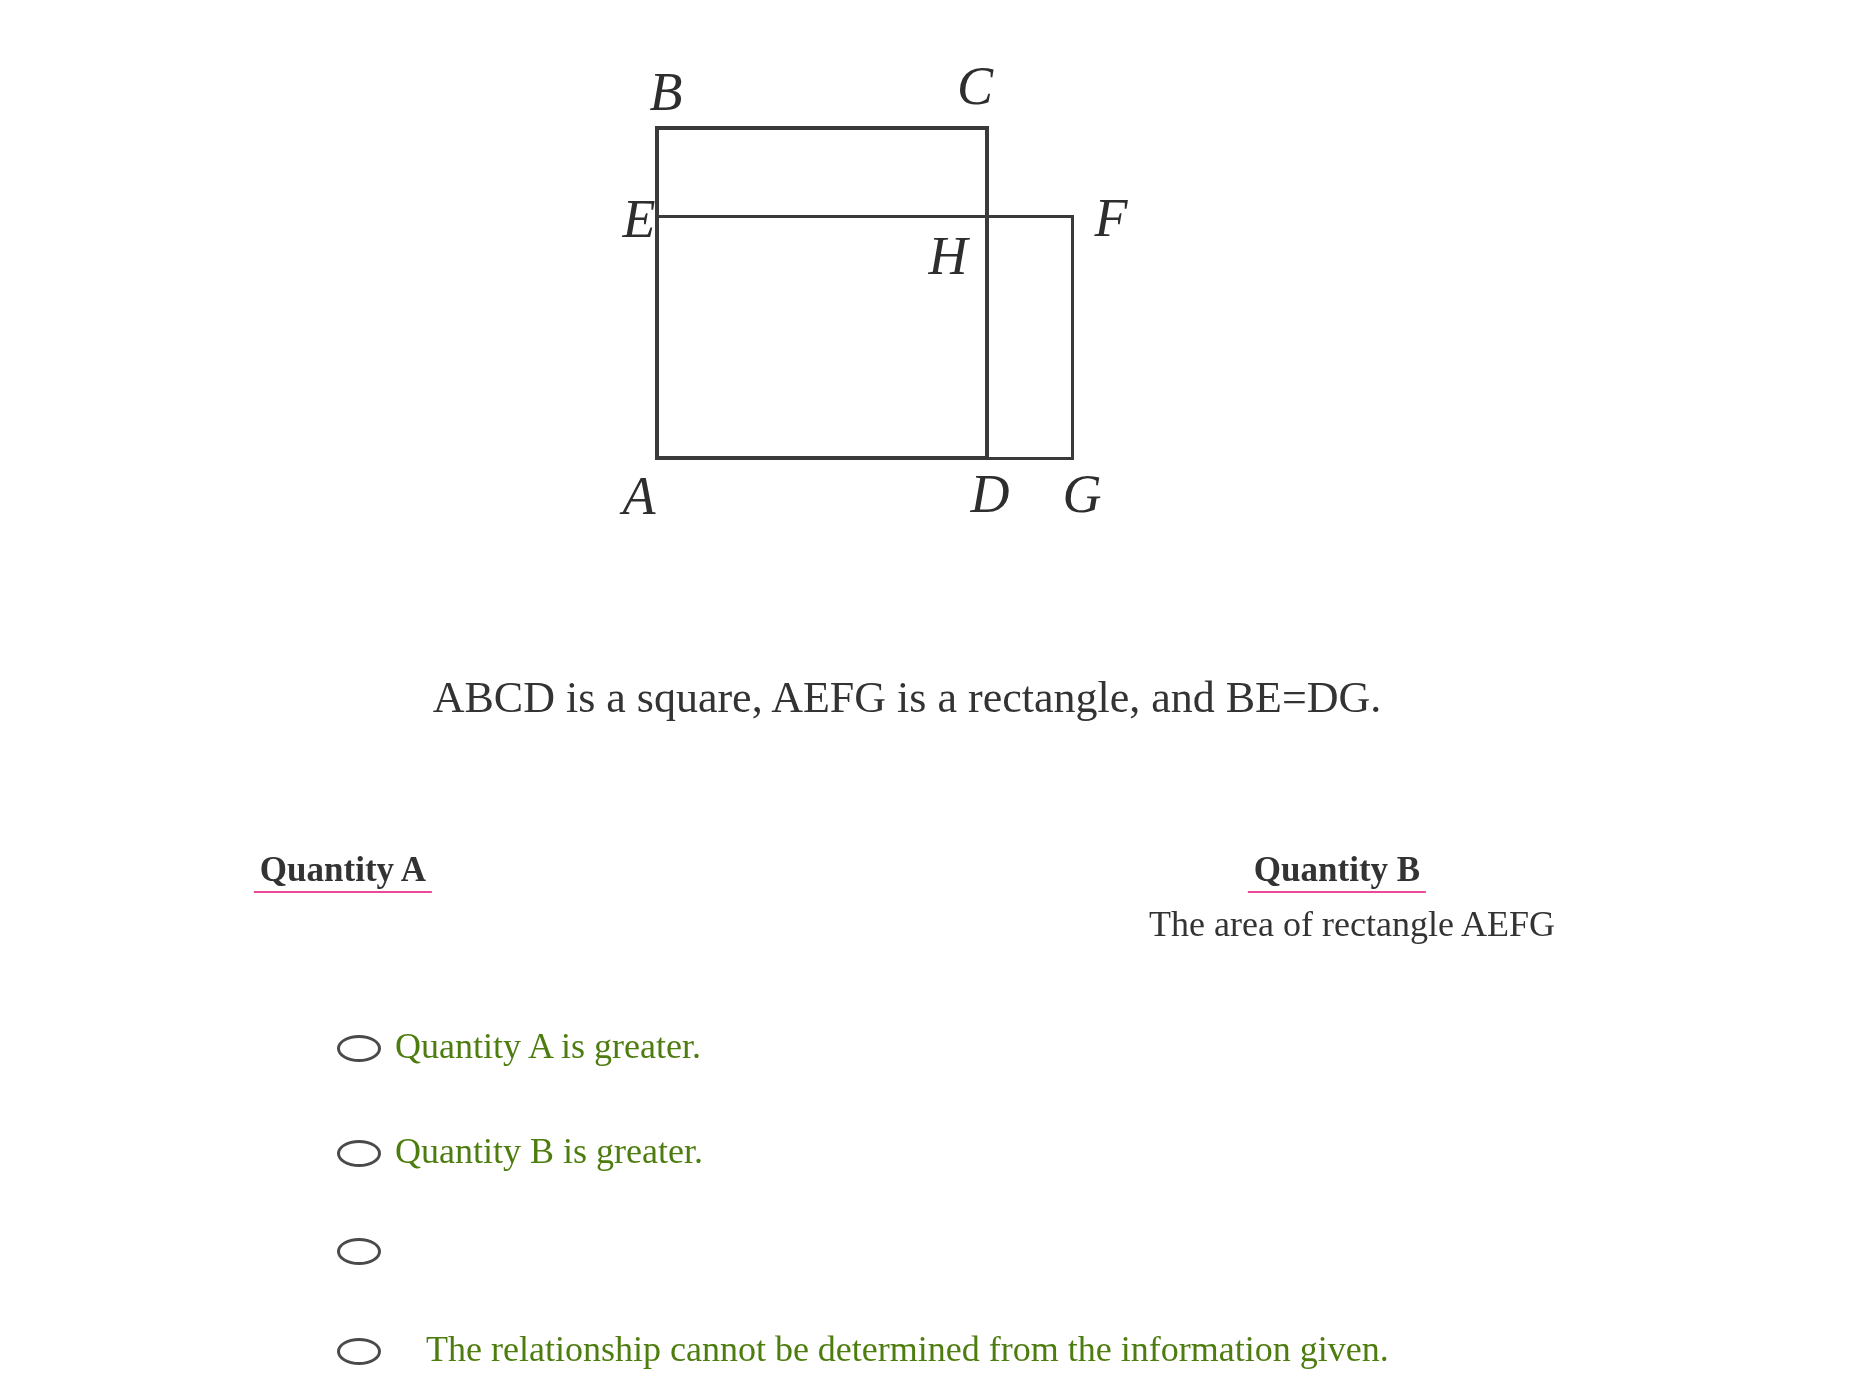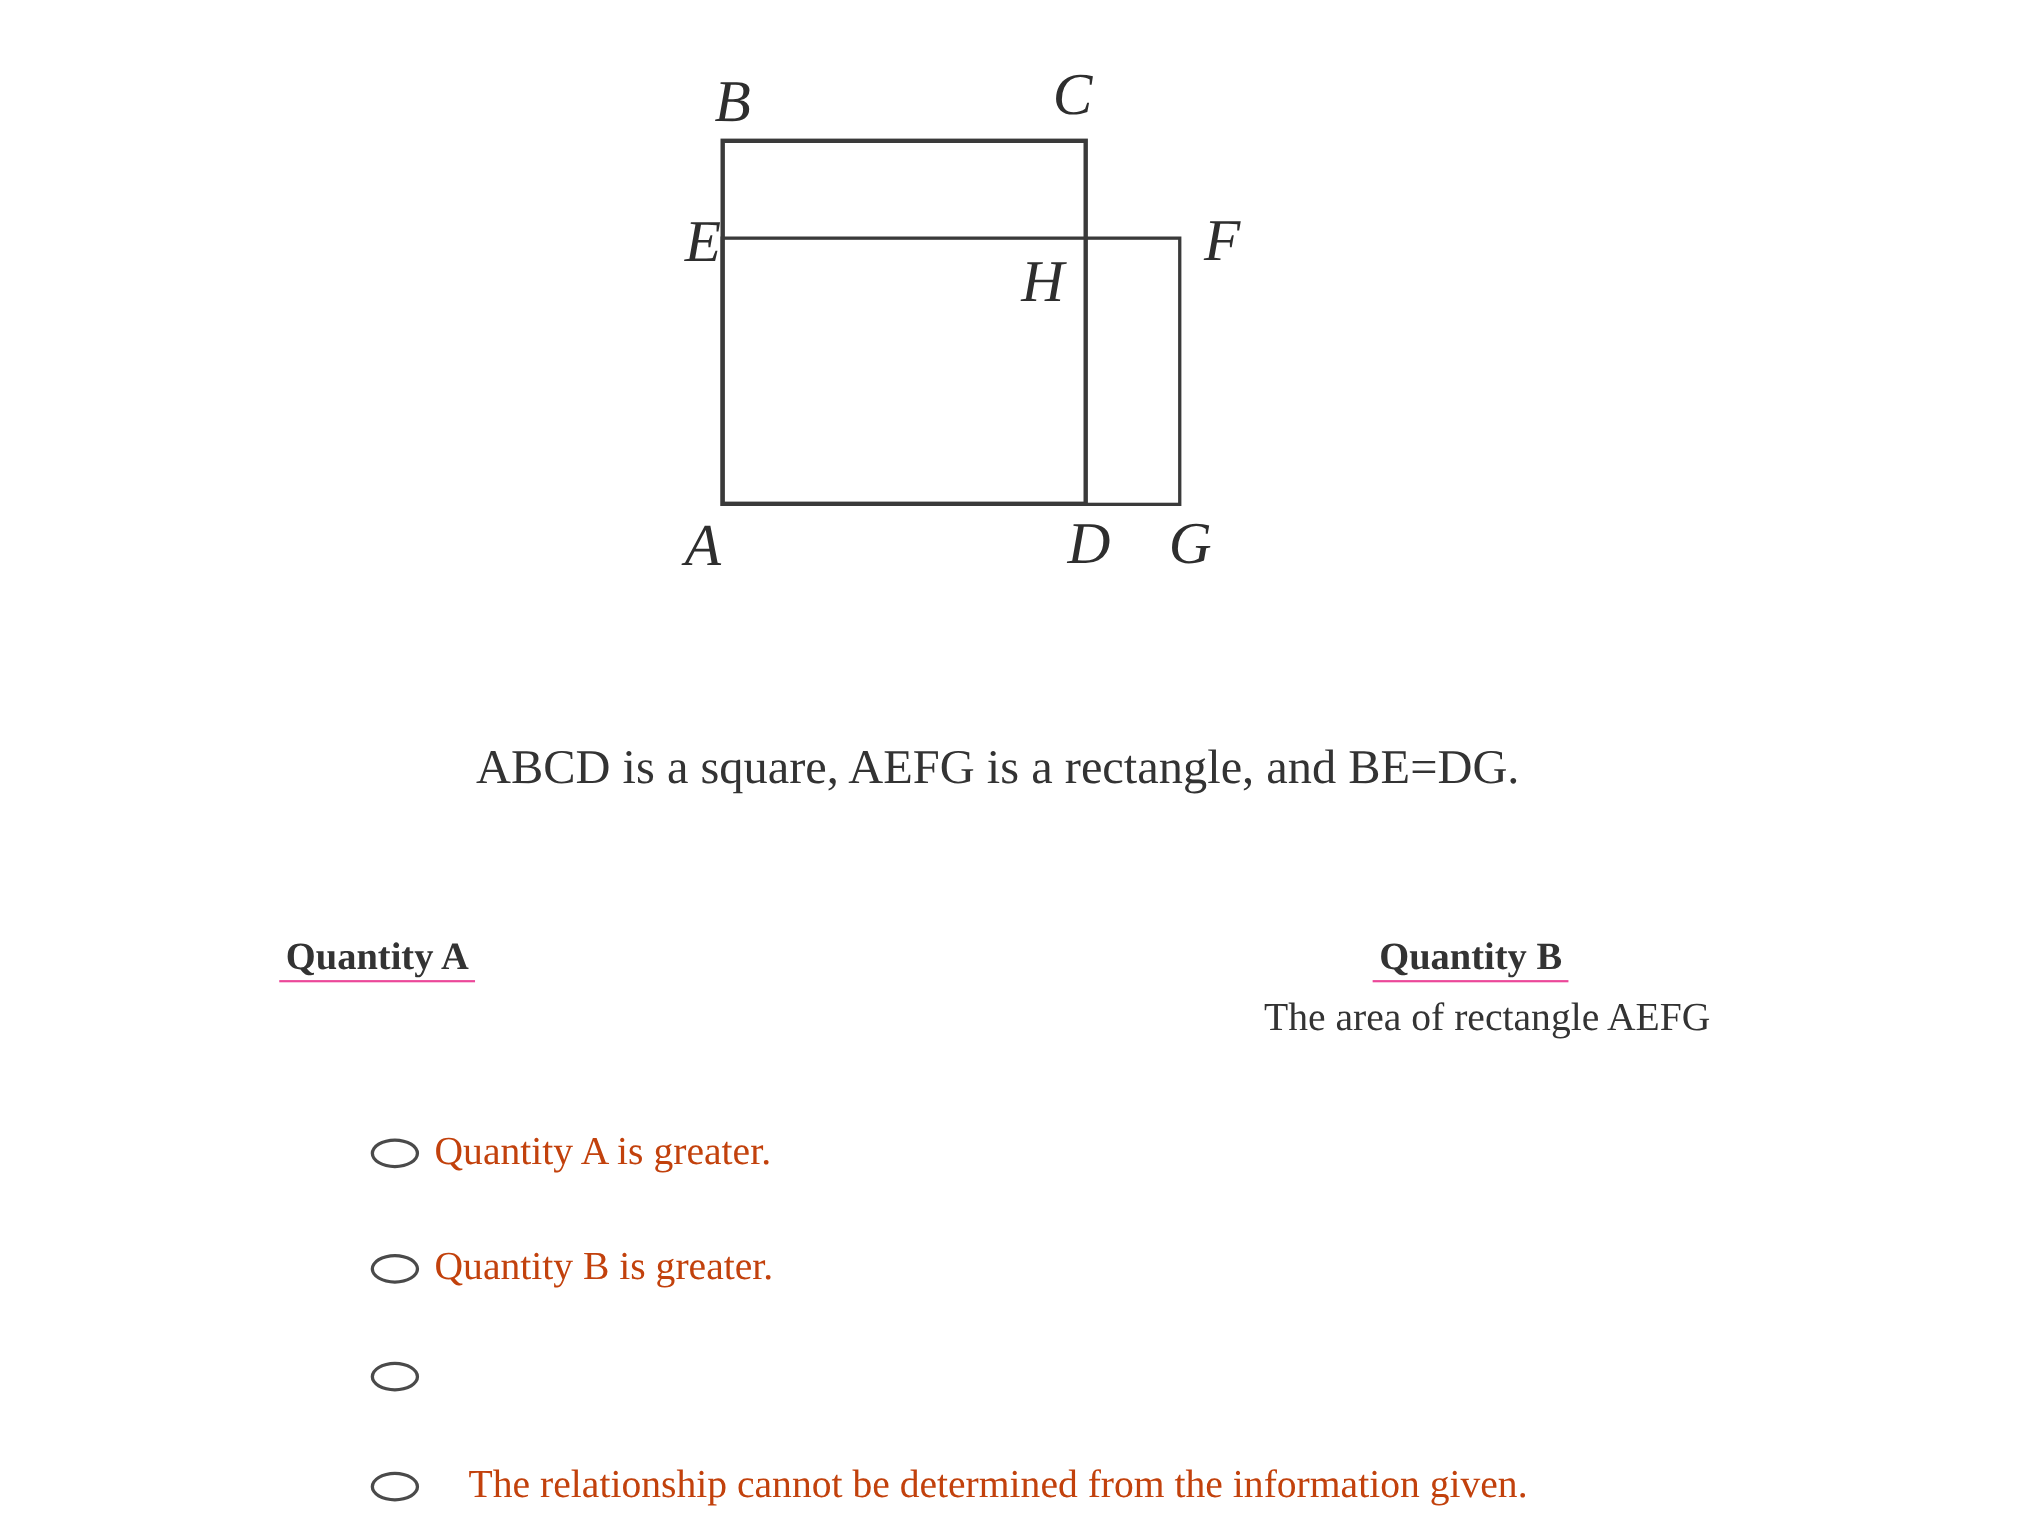--- a/index.html
+++ b/index.html
@@ -103,21 +103,21 @@
     width: 44px;
     height: 27px;
     border: 3px solid #4a4a4a;
     border-radius: 50%;
     background: #ffffff;
     flex: 0 0 auto;
   }
   .option-label {
     font-size: 36px;
     white-space: nowrap;
-    color: #c2410c;
+    color: #4d7c0f;
     line-height: 1;
     padding-bottom: 4px;
   }
 </style>
 </head>
 <body>
 
 <div class="page">
 
   <div class="figure">

